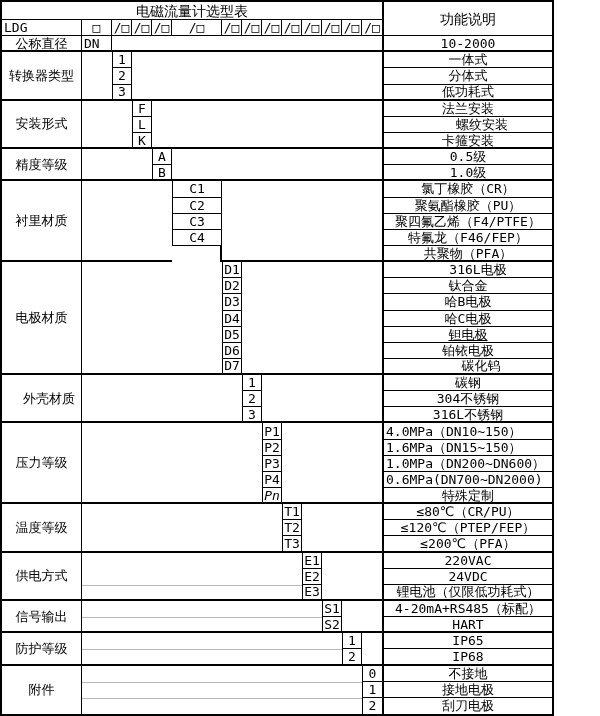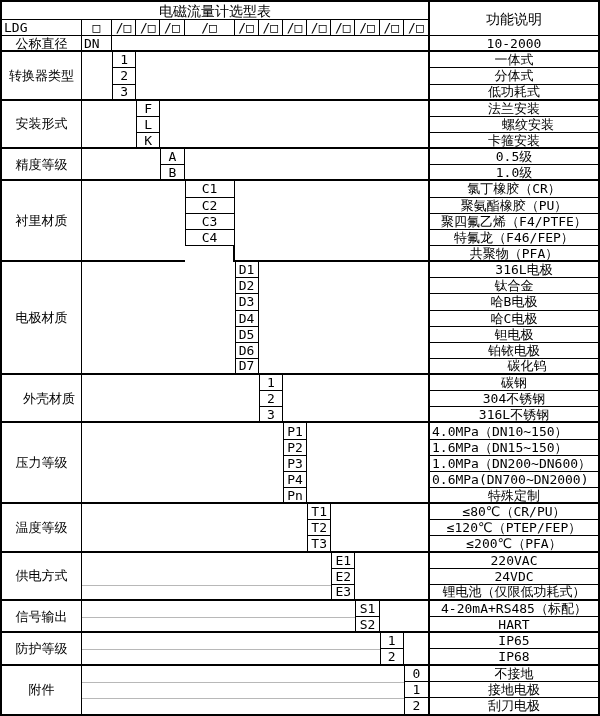--- a/index.html
+++ b/index.html
@@ -1,17 +1,17 @@
 <!DOCTYPE html>
 <html><head>
 <meta charset="utf-8">
 <style>
   html,body{margin:0;padding:0;background:#fff}
   #sheet{
-    width:600px;height:716px;box-sizing:border-box;
+    width:554px;height:716px;box-sizing:border-box;
     display:grid;
     grid-template-columns:80px 30px repeat(12,1fr) 170px;
     grid-template-rows:18px repeat(43,1fr);
     border:2px solid #000;
     background:#fff;color:#000;
     font-family:"DejaVu Sans Mono","DejaVu Sans",sans-serif;
     font-size:13px;
   }
   .c{
     display:flex;align-items:center;justify-content:center;
@@ -92,39 +92,39 @@
     <div class="c" style="grid-area: 19 / 7 / span 1 / span 1; border-right: 1px solid rgb(0, 0, 0); border-left: 1px solid rgb(0, 0, 0); border-bottom: 1px solid rgb(0, 0, 0);">D3</div>
     <div class="c" style="grid-area: 20 / 7 / span 1 / span 1; border-right: 1px solid rgb(0, 0, 0); border-left: 1px solid rgb(0, 0, 0); border-bottom: 1px solid rgb(0, 0, 0);">D4</div>
     <div class="c" style="grid-area: 21 / 7 / span 1 / span 1; border-right: 1px solid rgb(0, 0, 0); border-left: 1px solid rgb(0, 0, 0); border-bottom: 1px solid rgb(0, 0, 0);">D5</div>
     <div class="c" style="grid-area: 22 / 7 / span 1 / span 1; border-right: 1px solid rgb(0, 0, 0); border-left: 1px solid rgb(0, 0, 0); border-bottom: 1px solid rgb(0, 0, 0);">D6</div>
     <div class="c" style="grid-area: 23 / 7 / span 1 / span 1; border-right: 1px solid rgb(0, 0, 0); border-left: 1px solid rgb(0, 0, 0); border-bottom: 2px solid rgb(0, 0, 0);">D7</div>
     <div class="c" style="grid-area: 17 / 8 / span 7 / span 7; border-bottom: 2px solid rgb(0, 0, 0);"></div>
     <div class="c" style="grid-area: 17 / 15 / span 1 / span 1; border-left: 2px solid rgb(0, 0, 0); border-bottom: 1px solid rgb(0, 0, 0); padding-left: 20px;">316L电极</div>
     <div class="c" style="grid-area: 18 / 15 / span 1 / span 1; border-left: 2px solid rgb(0, 0, 0); border-bottom: 1px solid rgb(0, 0, 0);">钛合金</div>
     <div class="c" style="grid-area: 19 / 15 / span 1 / span 1; border-left: 2px solid rgb(0, 0, 0); border-bottom: 1px solid rgb(0, 0, 0);">哈B电极</div>
     <div class="c" style="grid-area: 20 / 15 / span 1 / span 1; border-left: 2px solid rgb(0, 0, 0); border-bottom: 1px solid rgb(0, 0, 0);">哈C电极</div>
-    <div class="c" style="grid-area: 21 / 15 / span 1 / span 1; border-left: 2px solid rgb(0, 0, 0); border-bottom: 1px solid rgb(0, 0, 0);">钽电极</div>
+    <div class="c" style="grid-area: 21 / 15 / span 1 / span 1; border-left: 2px solid rgb(0, 0, 0); border-bottom: 1px solid rgb(0, 0, 0); text-decoration: underline;">钽电极</div>
     <div class="c" style="grid-area: 22 / 15 / span 1 / span 1; border-left: 2px solid rgb(0, 0, 0); border-bottom: 1px solid rgb(0, 0, 0);">铂铱电极</div>
     <div class="c" style="grid-area: 23 / 15 / span 1 / span 1; border-left: 2px solid rgb(0, 0, 0); border-bottom: 2px solid rgb(0, 0, 0); padding-left: 26px;">碳化钨</div>
     <div class="c" style="grid-area: 24 / 1 / span 3 / span 1; border-right: 1px solid rgb(0, 0, 0); border-bottom: 2px solid rgb(0, 0, 0); padding-left: 15px;">外壳材质</div>
     <div class="c" style="grid-area: 24 / 2 / span 3 / span 6; border-bottom: 2px solid rgb(0, 0, 0);"></div>
     <div class="c" style="grid-area: 24 / 8 / span 1 / span 1; border-right: 1px solid rgb(0, 0, 0); border-left: 1px solid rgb(0, 0, 0); border-bottom: 1px solid rgb(0, 0, 0);">1</div>
     <div class="c" style="grid-area: 25 / 8 / span 1 / span 1; border-right: 1px solid rgb(0, 0, 0); border-left: 1px solid rgb(0, 0, 0); border-bottom: 1px solid rgb(0, 0, 0);">2</div>
     <div class="c" style="grid-area: 26 / 8 / span 1 / span 1; border-right: 1px solid rgb(0, 0, 0); border-left: 1px solid rgb(0, 0, 0); border-bottom: 2px solid rgb(0, 0, 0);">3</div>
     <div class="c" style="grid-area: 24 / 9 / span 3 / span 6; border-bottom: 2px solid rgb(0, 0, 0);"></div>
     <div class="c" style="grid-area: 24 / 15 / span 1 / span 1; border-left: 2px solid rgb(0, 0, 0); border-bottom: 1px solid rgb(0, 0, 0);">碳钢</div>
     <div class="c" style="grid-area: 25 / 15 / span 1 / span 1; border-left: 2px solid rgb(0, 0, 0); border-bottom: 1px solid rgb(0, 0, 0);">304不锈钢</div>
     <div class="c" style="grid-area: 26 / 15 / span 1 / span 1; border-left: 2px solid rgb(0, 0, 0); border-bottom: 2px solid rgb(0, 0, 0);">316L不锈钢</div>
     <div class="c" style="grid-area: 27 / 1 / span 5 / span 1; border-right: 1px solid rgb(0, 0, 0); border-bottom: 2px solid rgb(0, 0, 0);">压力等级</div>
     <div class="c" style="grid-area: 27 / 2 / span 5 / span 7; border-bottom: 2px solid rgb(0, 0, 0);"></div>
     <div class="c" style="grid-area: 27 / 9 / span 1 / span 1; border-right: 1px solid rgb(0, 0, 0); border-left: 1px solid rgb(0, 0, 0); border-bottom: 1px solid rgb(0, 0, 0);">P1</div>
     <div class="c" style="grid-area: 28 / 9 / span 1 / span 1; border-right: 1px solid rgb(0, 0, 0); border-left: 1px solid rgb(0, 0, 0); border-bottom: 1px solid rgb(0, 0, 0);">P2</div>
     <div class="c" style="grid-area: 29 / 9 / span 1 / span 1; border-right: 1px solid rgb(0, 0, 0); border-left: 1px solid rgb(0, 0, 0); border-bottom: 1px solid rgb(0, 0, 0);">P3</div>
     <div class="c" style="grid-area: 30 / 9 / span 1 / span 1; border-right: 1px solid rgb(0, 0, 0); border-left: 1px solid rgb(0, 0, 0); border-bottom: 1px solid rgb(0, 0, 0);">P4</div>
-    <div class="c" style="grid-area: 31 / 9 / span 1 / span 1; border-right: 1px solid rgb(0, 0, 0); border-left: 1px solid rgb(0, 0, 0); border-bottom: 2px solid rgb(0, 0, 0);">Pn</div>
+    <div class="c" style="grid-area: 31 / 9 / span 1 / span 1; border-right: 1px solid rgb(0, 0, 0); border-left: 1px solid rgb(0, 0, 0); border-bottom: 2px solid rgb(0, 0, 0); font-style: italic;">Pn</div>
     <div class="c" style="grid-area: 27 / 10 / span 5 / span 5; border-bottom: 2px solid rgb(0, 0, 0);"></div>
     <div class="c left padl" style="grid-area: 27 / 15 / span 1 / span 1; border-left: 2px solid rgb(0, 0, 0); border-bottom: 1px solid rgb(0, 0, 0);">4.0MPa（DN10~150）</div>
     <div class="c left padl" style="grid-area: 28 / 15 / span 1 / span 1; border-left: 2px solid rgb(0, 0, 0); border-bottom: 1px solid rgb(0, 0, 0);">1.6MPa（DN15~150）</div>
     <div class="c left padl" style="grid-area: 29 / 15 / span 1 / span 1; border-left: 2px solid rgb(0, 0, 0); border-bottom: 1px solid rgb(0, 0, 0);">1.0MPa（DN200~DN600）</div>
     <div class="c left padl" style="grid-area: 30 / 15 / span 1 / span 1; border-left: 2px solid rgb(0, 0, 0); border-bottom: 1px solid rgb(0, 0, 0);">0.6MPa(DN700~DN2000)</div>
     <div class="c" style="grid-area: 31 / 15 / span 1 / span 1; border-left: 2px solid rgb(0, 0, 0); border-bottom: 2px solid rgb(0, 0, 0);">特殊定制</div>
     <div class="c" style="grid-area: 32 / 1 / span 3 / span 1; border-right: 1px solid rgb(0, 0, 0); border-bottom: 2px solid rgb(0, 0, 0);">温度等级</div>
     <div class="c" style="grid-area: 32 / 2 / span 3 / span 8; border-bottom: 2px solid rgb(0, 0, 0);"></div>
     <div class="c" style="grid-area: 32 / 10 / span 1 / span 1; border-right: 1px solid rgb(0, 0, 0); border-left: 1px solid rgb(0, 0, 0); border-bottom: 1px solid rgb(0, 0, 0);">T1</div>
     <div class="c" style="grid-area: 33 / 10 / span 1 / span 1; border-right: 1px solid rgb(0, 0, 0); border-left: 1px solid rgb(0, 0, 0); border-bottom: 1px solid rgb(0, 0, 0);">T2</div>

